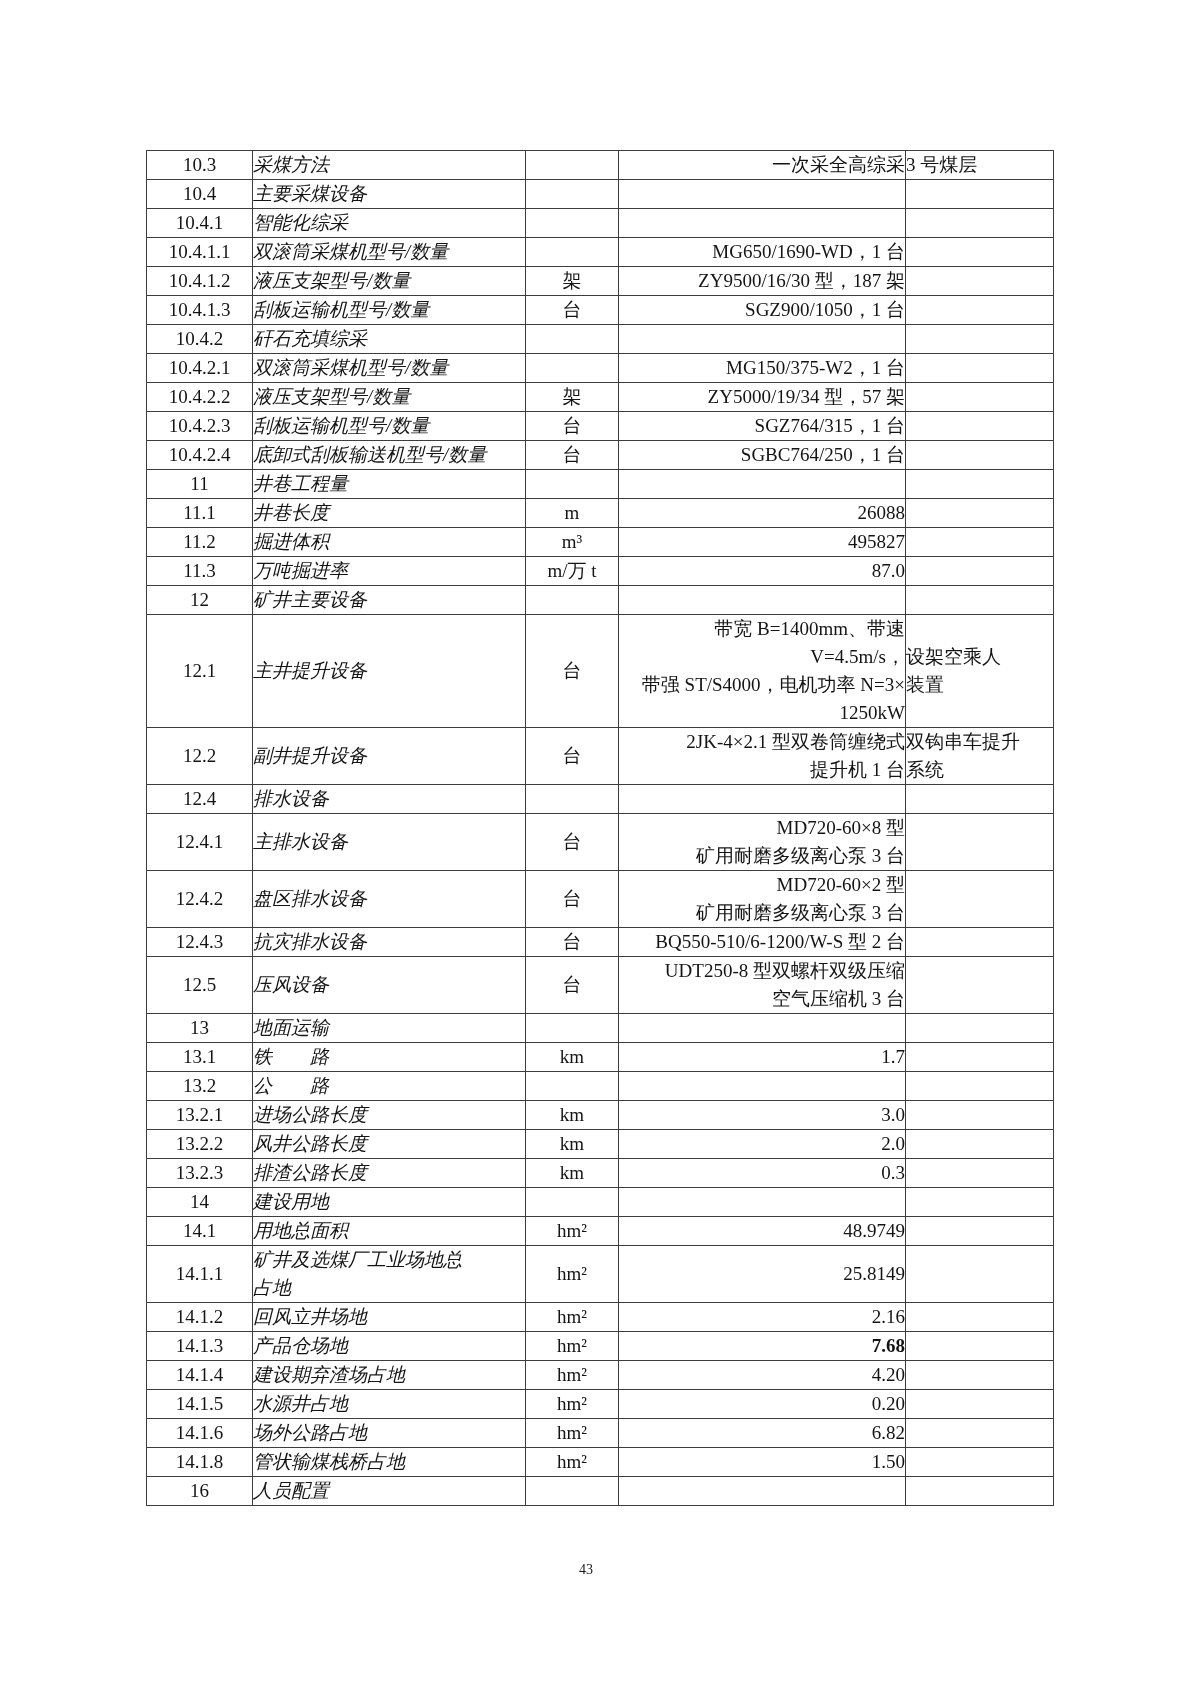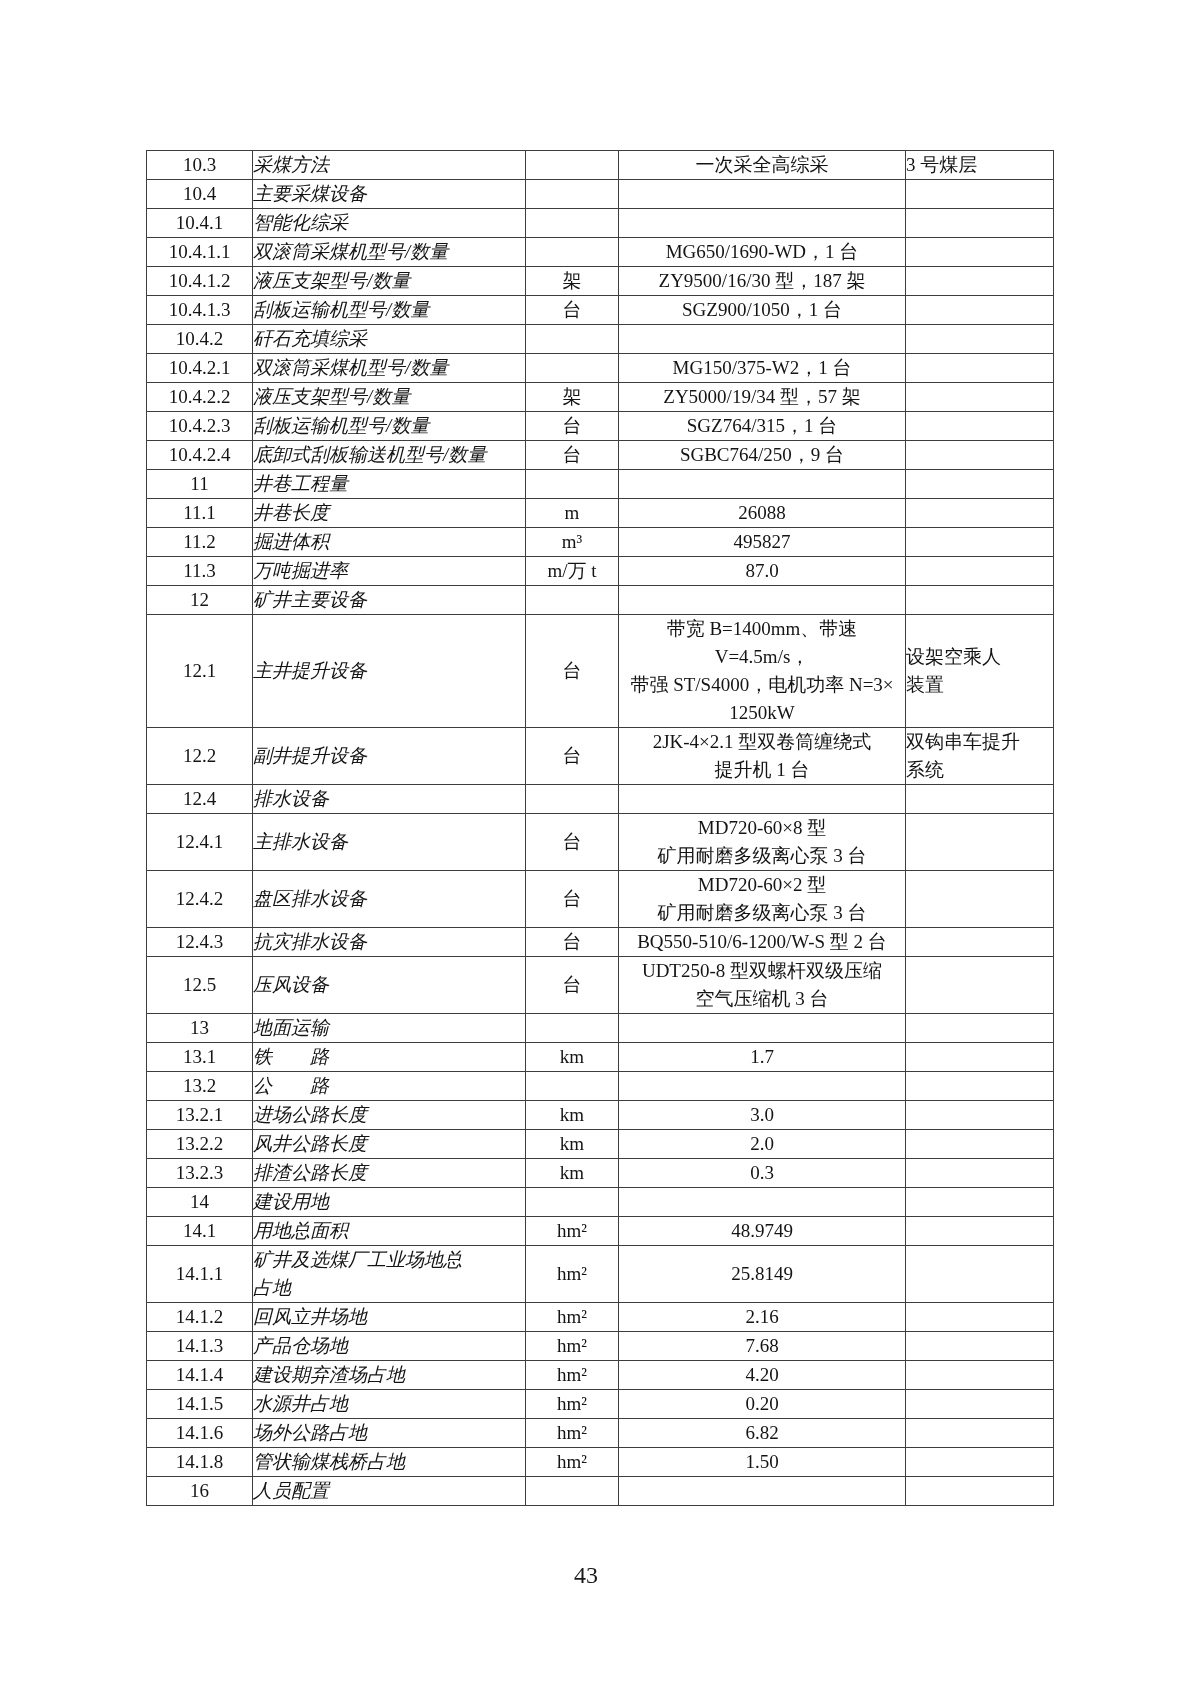--- a/index.html
+++ b/index.html
@@ -29,31 +29,31 @@
     line-height: 28px;
     height: 28px;
     padding: 0;
     vertical-align: middle;
     color: #141414;
     overflow: hidden;
   }
   td.c-no     { text-align: center; }
   td.c-item   { text-align: left; padding-left: 10px; padding-right: 4px; white-space: pre-line; font-style: italic; }
   td.c-unit   { text-align: center; }
-  td.c-value  { text-align: center; white-space: pre-line; margin-top: 9px; }
+  td.c-value  { text-align: right; white-space: pre-line; margin-top: 9px; }
   td.c-remark { white-space: pre-line; }
-  td.value-large   { font-size: 23px; }
+  td.value-large   { font-size: 23px; font-weight: bold; }
   td.value-compact { font-size: 17px; }
   .page-number {
     position: absolute;
     left: 146px;
     top: 1562px;
     width: 880px;
     text-align: center;
-    font-size: 24px;
+    font-size: 14px;
     color: #1a1a1a;
   }
 </style>
 </head>
 <body>
 
 <div class="page">
 
   <table class="spec">
     <colgroup>
@@ -131,21 +131,21 @@
           <td class="c-no">10.4.2.3</td>
           <td class="c-item">刮板运输机型号/数量</td>
           <td class="c-unit">台</td>
           <td class="c-value">SGZ764/315，1 台</td>
           <td class="c-remark"></td>
         </tr>
         <tr>
           <td class="c-no">10.4.2.4</td>
           <td class="c-item">底卸式刮板输送机型号/数量</td>
           <td class="c-unit">台</td>
-          <td class="c-value">SGBC764/250，9 台</td>
+          <td class="c-value">SGBC764/250，1 台</td>
           <td class="c-remark"></td>
         </tr>
         <tr>
           <td class="c-no">11</td>
           <td class="c-item">井巷工程量</td>
           <td class="c-unit"></td>
           <td class="c-value"></td>
           <td class="c-remark"></td>
         </tr>
         <tr>

